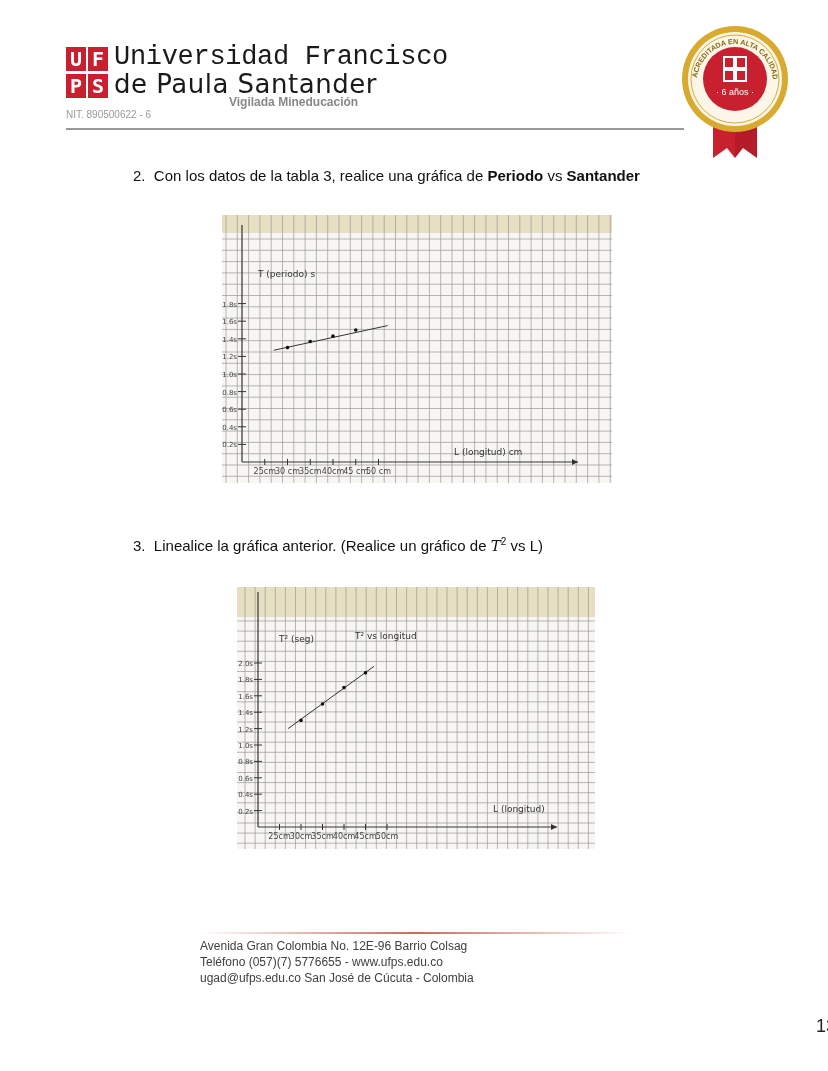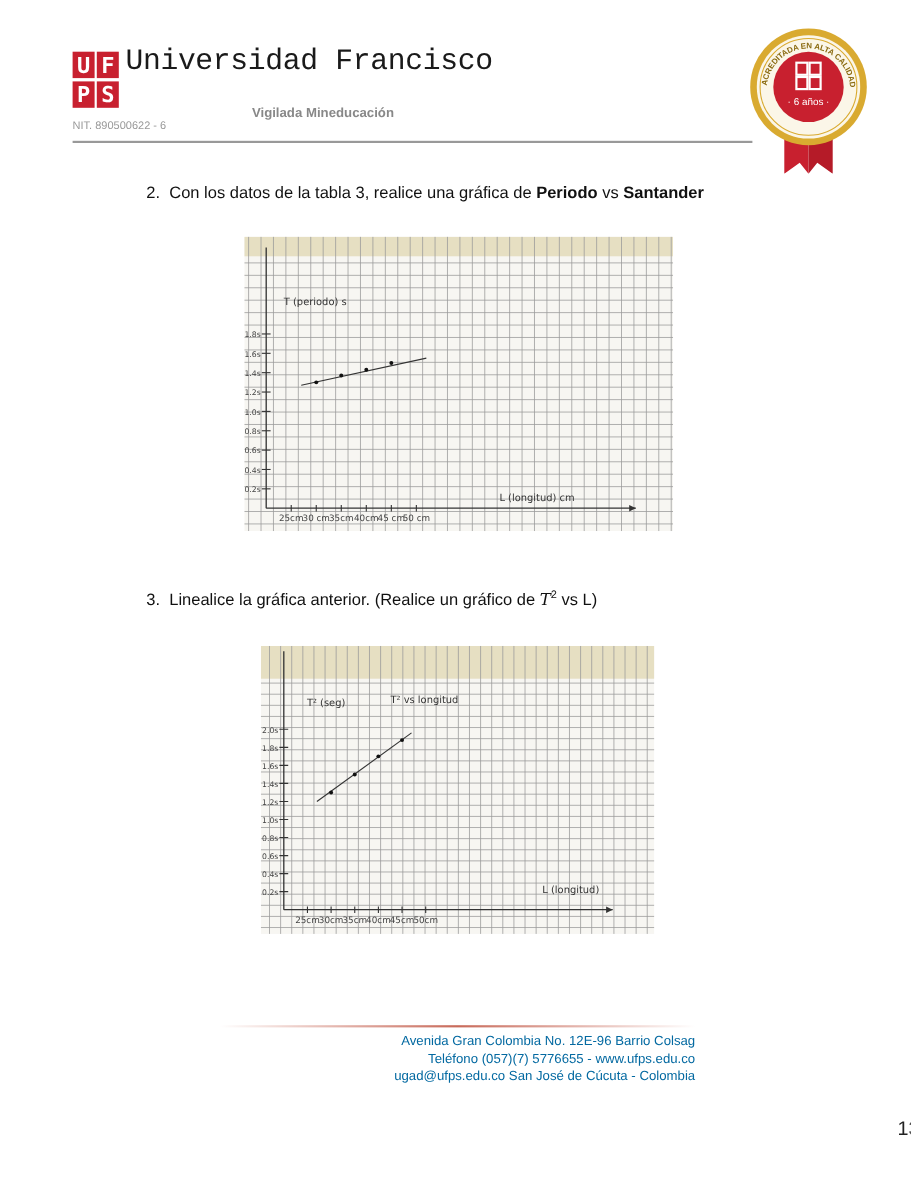--- a/index.html
+++ b/index.html
@@ -10,34 +10,35 @@
   .uni1{position:absolute;left:114px;top:42px;font-size:27px;color:#1a1a1a;font-family:Liberation Mono, monospace;letter-spacing:-0.3px;}
   .uni2{position:absolute;left:114px;top:69px;font-size:26px;color:#1a1a1a;font-family:"DejaVu Sans",sans-serif;letter-spacing:0.5px;}
   .vigilada{position:absolute;left:229px;top:95px;font-size:12px;color:#888;font-weight:bold;}
   .nit{position:absolute;left:66px;top:109px;font-size:10px;color:#999;}
   .hr{position:absolute;left:66px;top:128px;width:618px;height:2px;background:#999;}
   .badge{position:absolute;left:680px;top:24px;width:110px;height:134px;}
   .q{position:absolute;font-size:15px;color:#111;}
   .q b{font-weight:bold;}
   .photo{position:absolute;overflow:hidden;}
   .footer-line{position:absolute;left:200px;top:932px;width:432px;height:2px;background:linear-gradient(90deg,rgba(255,255,255,0),#c86a5a 50%,rgba(255,255,255,0));}
-  .footer{position:absolute;left:200px;top:938px;width:432px;text-align:right;font-size:12px;color:#0369a1;line-height:16px;}
+  .footer{position:absolute;left:200px;top:938px;width:432px;text-align:left;font-size:12px;color:#404040;line-height:16px;}
   .pagenum{position:absolute;left:816px;top:1016px;font-size:18px;color:#222;}
 </style>
 </head>
 <body>
 
 <div class="header">
   <div class="logo-box">
     <div class="cell" style="left:0;top:0">U</div>
     <div class="cell" style="left:22px;top:0">F</div>
     <div class="cell" style="left:0;top:27px">P</div>
     <div class="cell" style="left:22px;top:27px">S</div>
   </div>
   <div class="uni1">Universidad Francisco</div>
+  <div class="uni2">de Paula Santander</div>
   <div class="vigilada">Vigilada Mineducación</div>
   <div class="nit">NIT. 890500622 - 6</div>
   <div class="hr"></div>
 
   <div class="badge">
     <svg width="110" height="134" viewBox="0 0 110 134">
       <polygon points="33,80 33,134 47,124 55,134 55,80" fill="#c8202f"></polygon>
       <polygon points="55,80 55,134 63,124 77,134 77,80" fill="#b51b28"></polygon>
       <circle cx="55" cy="55" r="53" fill="#d9aa30"></circle>
       <circle cx="55" cy="55" r="47" fill="#fbf6e8"></circle>

